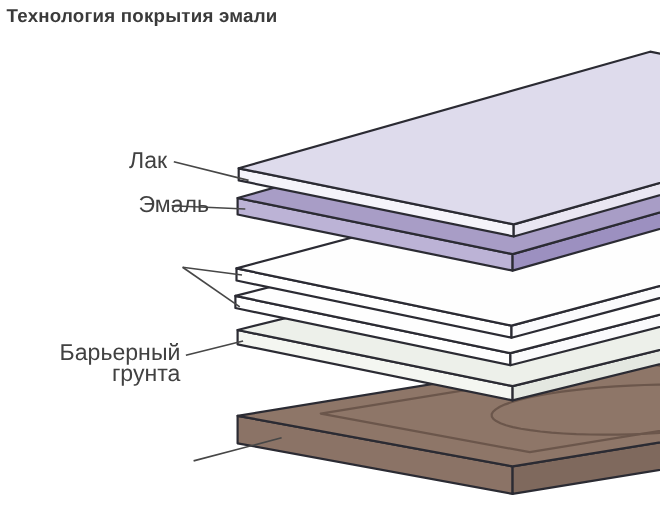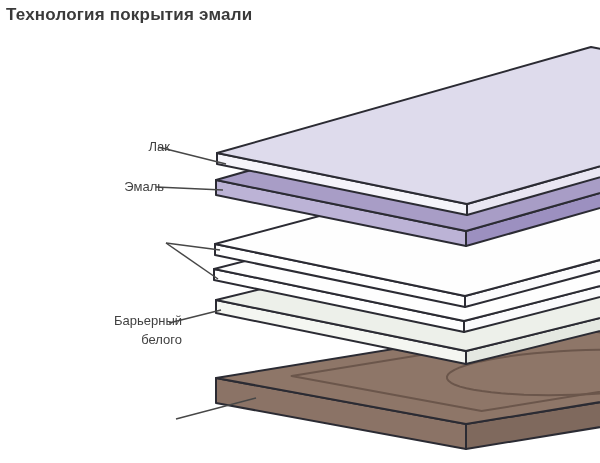--- a/index.html
+++ b/index.html
@@ -14,29 +14,29 @@
     position:absolute;
     left:6px;top:5px;
     font-size:17px;
     font-weight:bold;
     color:#3a3a3a;
     letter-spacing:.2px;
   }
   svg.diagram{position:absolute;left:0;top:0;}
   .layer-label{
     position:absolute;
-    left:18px;
+    left:0;
     text-align:right;
-    font-size:13px;
+    font-size:21px;
     line-height:19px;
     color:#414141;
     white-space:pre-line;
   }
   .lbl-lacquer{top:137px;width:152px;}
-  .lbl-enamel{top:177px;width:146px;}
+  .lbl-enamel{top:177px;width:146px;padding-left:44px;}
   .lbl-white {top:222px;width:161px;}
   .lbl-barrier{top:311px;width:164px;}
   .lbl-wood  {top:408px;width:168px;}
 </style>
 </head>
 <body>
 
 <div class="stage">
 
   <div class="title">Технология покрытия эмали</div>
@@ -71,15 +71,15 @@
       <line x1="156" y1="187" x2="223" y2="190" stroke="#474747" stroke-width="1.5"></line>
       <line x1="166" y1="243" x2="220" y2="250" stroke="#474747" stroke-width="1.5"></line>
       <line x1="166" y1="243" x2="218" y2="279" stroke="#474747" stroke-width="1.5"></line>
       <line x1="169" y1="323" x2="221" y2="310" stroke="#474747" stroke-width="1.5"></line>
       <line x1="176" y1="419" x2="256" y2="398" stroke="#474747" stroke-width="1.5"></line>
     </svg>
 
   <div class="layer-label lbl-lacquer">Лак</div>
   <div class="layer-label lbl-enamel">Эмаль</div>
   <div class="layer-label lbl-barrier">Барьерный
-белого</div>
+грунта</div>
 
 </div>
 
 </body></html>

